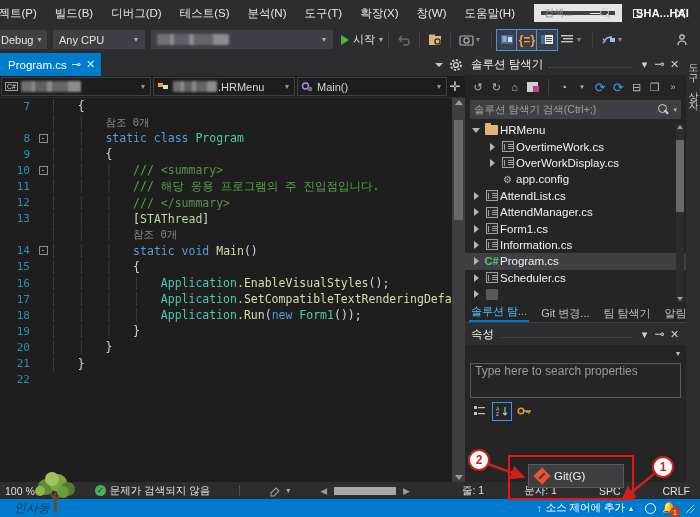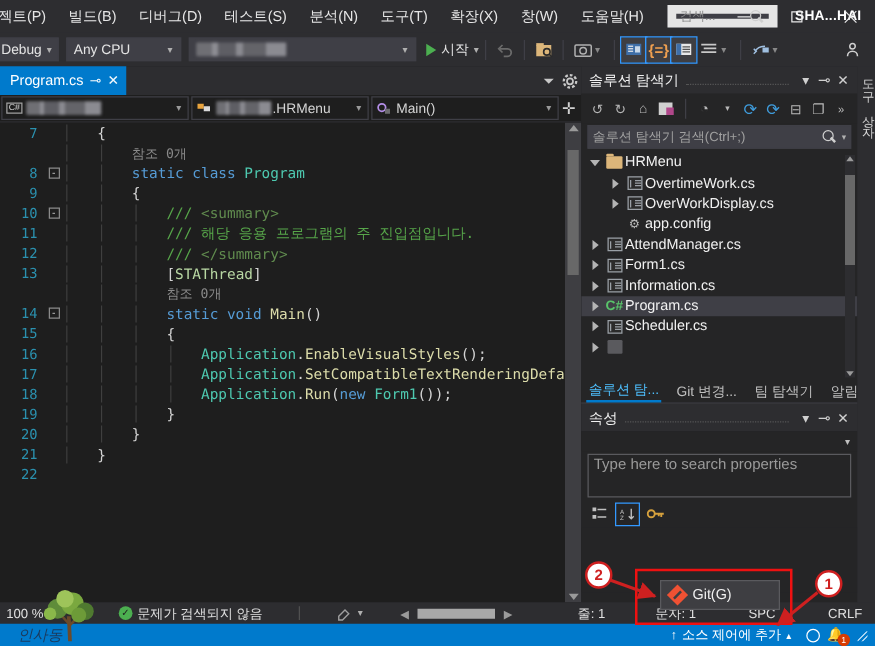--- a/index.html
+++ b/index.html
@@ -552,20 +552,29 @@
             </span>
             <span class="tlabel">app.config</span>
           </div>
           <div class="tnode" style="padding-left: 4px;">
             <span class="tw">
               <span class="tri-r"></span>
             </span>
             <span class="ico">
               <span class="cs-file"></span>
             </span>
+            <span class="tlabel">AttendList.cs</span>
+          </div>
+          <div class="tnode" style="padding-left: 4px;">
+            <span class="tw">
+              <span class="tri-r"></span>
+            </span>
+            <span class="ico">
+              <span class="cs-file"></span>
+            </span>
             <span class="tlabel">AttendManager.cs</span>
           </div>
           <div class="tnode" style="padding-left: 4px;">
             <span class="tw">
               <span class="tri-r"></span>
             </span>
             <span class="ico">
               <span class="cs-file"></span>
             </span>
             <span class="tlabel">Form1.cs</span>

